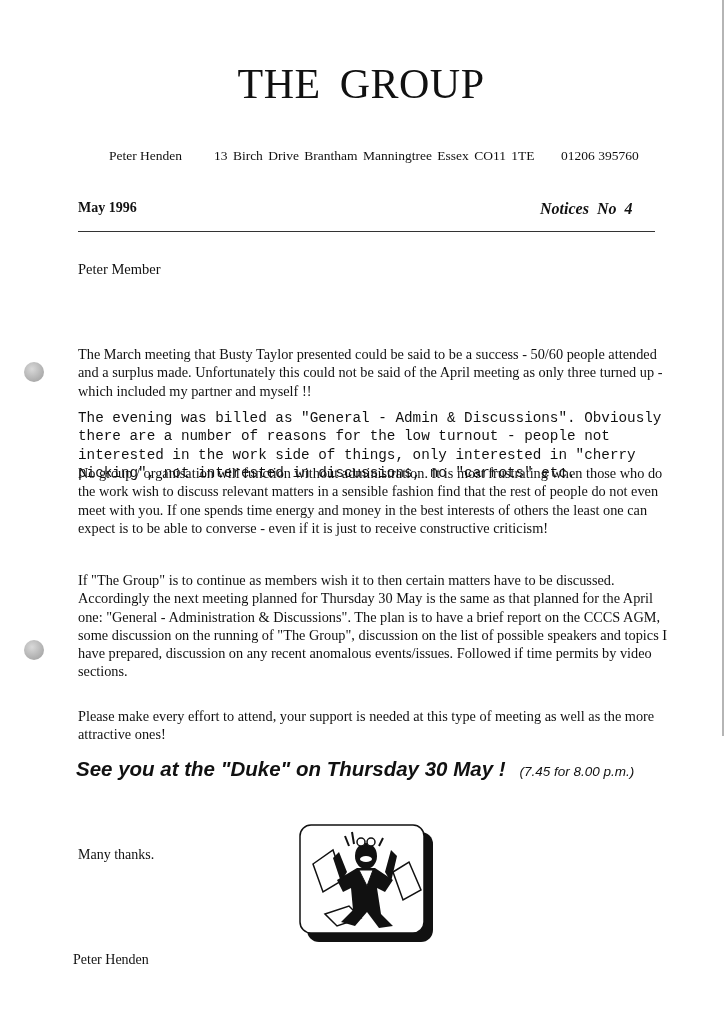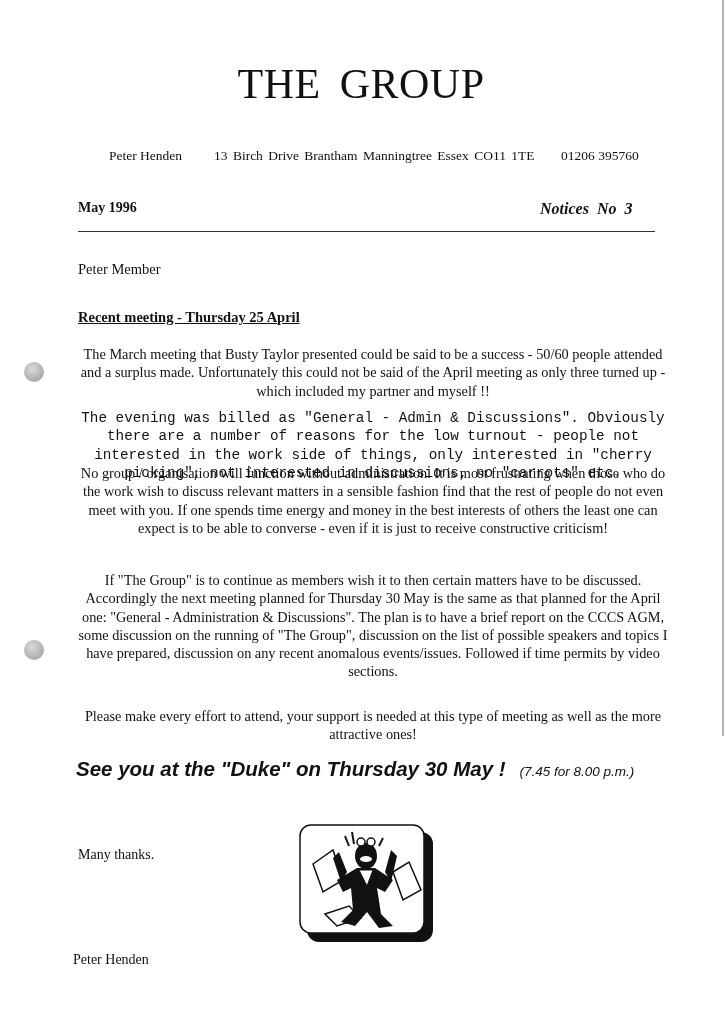--- a/index.html
+++ b/index.html
@@ -15,21 +15,21 @@
   .contact .addr { position: absolute; left: 214px; word-spacing: 2px; }
   .contact .phone { position: absolute; left: 561px; }
 
   .date { position: absolute; left: 78px; top: 200px; font-size: 14px; font-weight: bold; }
   .notice { position: absolute; left: 540px; top: 200px; font-size: 16px; font-weight: bold; font-style: italic; word-spacing: 4px; }
   .rule { position: absolute; left: 78px; width: 577px; top: 231px; height: 0; border-top: 1.5px solid #333; }
 
   .greeting { position: absolute; left: 78px; top: 261px; font-size: 14.5px; }
   .heading { position: absolute; left: 78px; top: 309px; font-size: 14.5px; font-weight: bold; text-decoration: underline; }
 
-  .para { position: absolute; left: 78px; width: 590px; font-size: 14.3px; line-height: 18.3px; margin: 0; text-align: center; }
+  .para { position: absolute; left: 78px; width: 590px; font-size: 14.3px; line-height: 18.3px; margin: 0; }
   .p1 { top: 345px; }
   .p2 { top: 409px; font-family: Liberation Mono, monospace; }
   .p3 { top: 464px; }
   .p4 { top: 571px; }
   .p5 { top: 707px; }
 
   .cta { position: absolute; left: 76px; top: 757px; white-space: nowrap; }
   .cta .big { font-size: 20.5px; font-weight: bold; font-style: italic; }
   .cta .small { font-size: 13.5px; font-weight: normal; font-style: italic; margin-left: 14px; }
 
@@ -52,25 +52,24 @@
 
   <div class="title serif">THE GROUP</div>
 
   <div class="contact serif">
     <span class="name">Peter Henden</span>
     <span class="addr">13 Birch Drive Brantham Manningtree Essex CO11 1TE</span>
     <span class="phone">01206 395760</span>
   </div>
 
   <div class="date serif">May 1996</div>
-  <div class="notice serif">Notices No 3</div>
+  <div class="notice serif">Notices No 4</div>
   <div class="rule"></div>
 
   <div class="greeting serif">Peter Member</div>
-  <div class="heading serif">Recent meeting - Thursday 25 April</div>
 
   <p class="para p1 serif">The March meeting that Busty Taylor presented could be said to be a success - 50/60 people attended and a surplus made. Unfortunately this could not be said of the April meeting as only three turned up - which included my partner and myself !!</p>
   <p class="para p2 serif">The evening was billed as "General - Admin &amp; Discussions". Obviously there are a number of reasons for the low turnout - people not interested in the work side of things, only interested in "cherry picking", not interested in discussions, no "carrots" etc.</p>
   <p class="para p3 serif">No group / organisation will function without administration. It is most frustrating when those who do the work wish to discuss relevant matters in a sensible fashion find that the rest of people do not even meet with you. If one spends time energy and money in the best interests of others the least one can expect is to be able to converse - even if it is just to receive constructive criticism!</p>
   <p class="para p4 serif">If "The Group" is to continue as members wish it to then certain matters have to be discussed. Accordingly the next meeting planned for Thursday 30 May is the same as that planned for the April one: "General - Administration &amp; Discussions". The plan is to have a brief report on the CCCS AGM, some discussion on the running of "The Group", discussion on the list of possible speakers and topics I have prepared, discussion on any recent anomalous events/issues. Followed if time permits by video sections.</p>
   <p class="para p5 serif">Please make every effort to attend, your support is needed at this type of meeting as well as the more attractive ones!</p>
 
   <div class="cta sans">
     <span class="big">See you at the "Duke" on Thursday  30 May !</span><span class="small">(7.45 for 8.00 p.m.)</span>
   </div>

